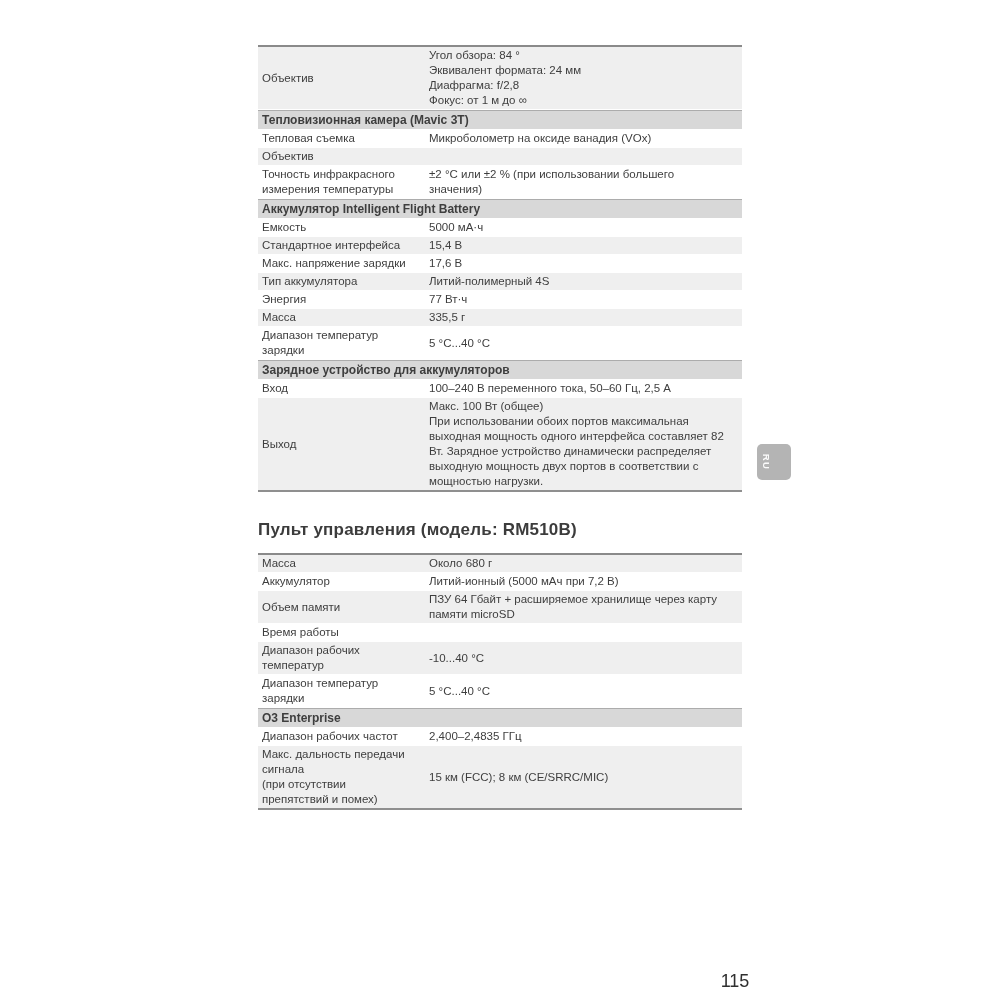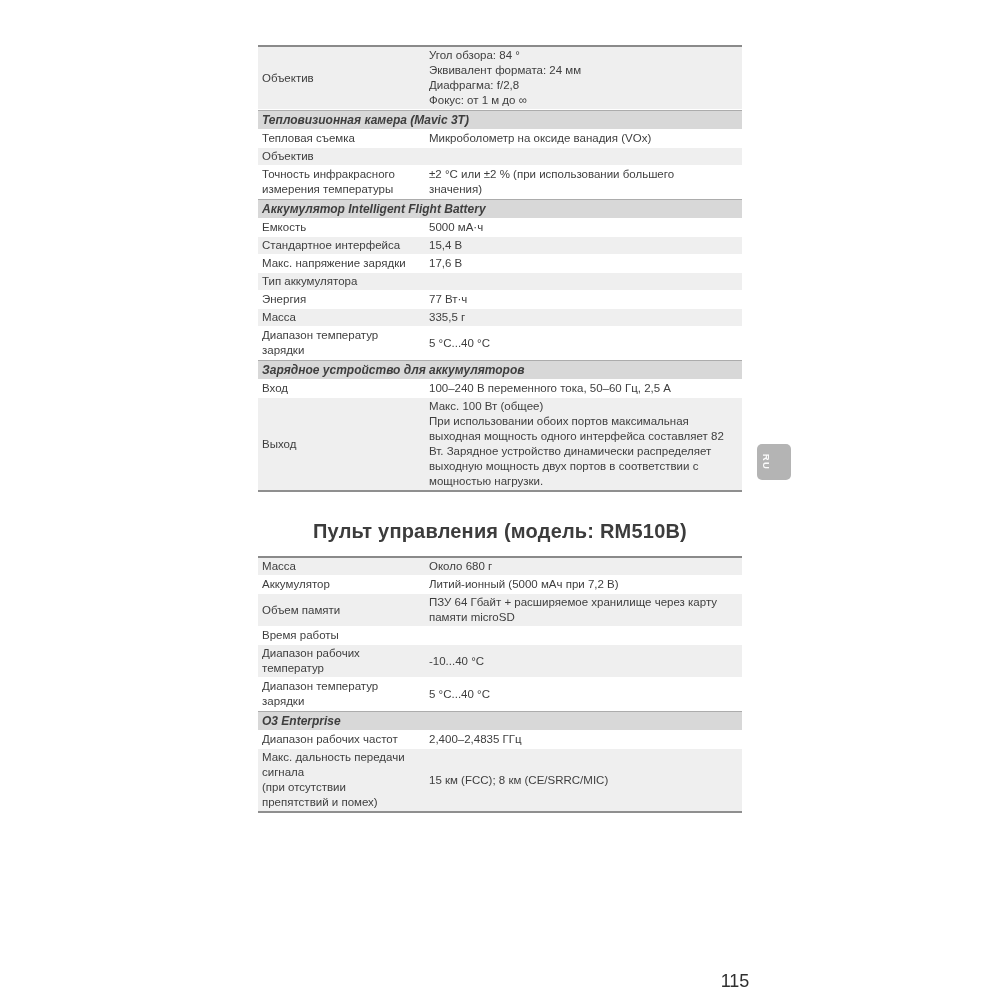--- a/index.html
+++ b/index.html
@@ -30,46 +30,44 @@
     line-height: 15px;
   }
   .row + .row { margin-top: 1px; }
   .section-row {
     background: #d8d8d8;
     font-weight: bold;
     font-size: 12px;
     padding: 2px 4px 1px 4px;
     border-top: 1px solid #acacac;
     display: block;
-    font-style: italic;
   }
   .data-row { background: #ffffff; }
   .data-row.shade { background: #efefef; }
   .cell {
     padding: 1px 4px;
     box-sizing: border-box;
     white-space: pre-line;
   }
   .cell.label {
     flex: 0 0 167px;
     width: 167px;
     padding-right: 10px;
   }
   .cell.value {
     flex: 1 1 auto;
     padding-right: 8px;
   }
   .cell.value.justify { text-align: justify; }
   .section-title {
-    font-size: 20px;
+    font-size: 17px;
     font-weight: bold;
     color: #3c3c3c;
     margin: 28px 0 13px 0;
     letter-spacing: 0.2px;
-    text-align: center;
   }
   .ru-tab {
     position: absolute;
     left: 757px;
     top: 444px;
     width: 34px;
     height: 36px;
     background: #b4b4b4;
     border-radius: 5px;
   }
@@ -129,20 +127,21 @@
         <div class="row data-row shade">
           <div class="cell label">Стандартное интерфейса</div>
           <div class="cell value">15,4 В</div>
         </div>
         <div class="row data-row">
           <div class="cell label">Макс. напряжение зарядки</div>
           <div class="cell value">17,6 В</div>
         </div>
         <div class="row data-row shade">
           <div class="cell label">Тип аккумулятора</div>
+          <div class="cell value">Литий-полимерный 4S</div>
         </div>
         <div class="row data-row">
           <div class="cell label">Энергия</div>
           <div class="cell value">77 Вт·ч</div>
         </div>
         <div class="row data-row shade">
           <div class="cell label">Масса</div>
           <div class="cell value">335,5 г</div>
         </div>
         <div class="row data-row">

